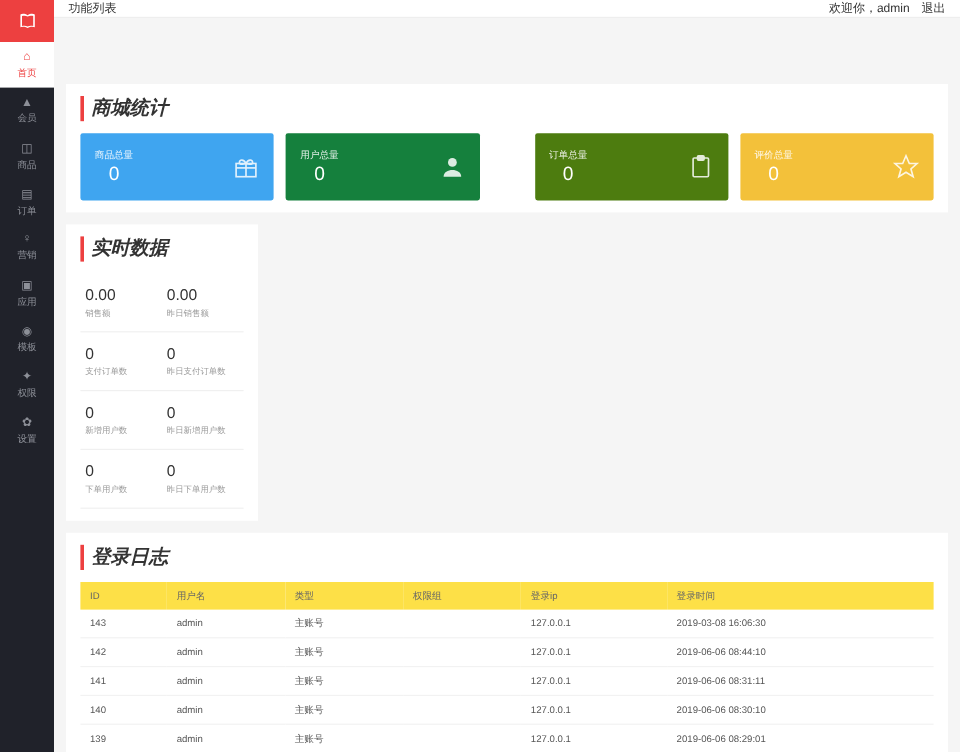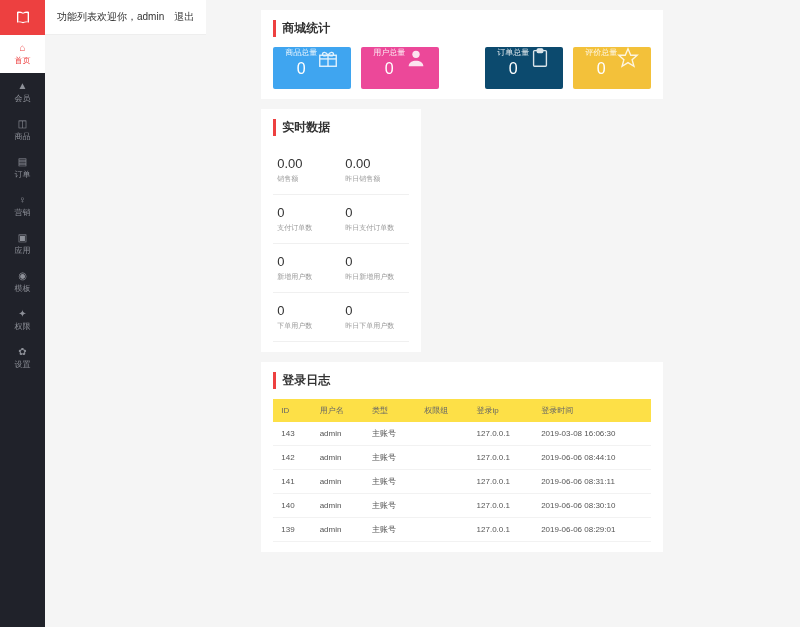--- a/index.html
+++ b/index.html
@@ -3,35 +3,35 @@
 <meta charset="utf-8">
 <style>
 * { margin: 0; padding: 0; box-sizing: border-box; }
 body { font-family: "Microsoft YaHei", Arial, sans-serif; font-size: 12px; background: #f5f5f5; color: #333; }
 .app { display: flex; width: 800px; height: 627px; overflow: hidden; }
 .sidebar { width: 45px; background: #20222a; color: #8d9098; display: flex; flex-direction: column; font-size: 9px; }
 .logo { width: 45px; height: 35px; background: #ed4040; display: flex; align-items: center; justify-content: center; color: #fff; }
 .nav-item { display: flex; flex-direction: column; align-items: center; justify-content: center; height: 38px; gap: 2px; cursor: pointer; font-size: 8px; }
 .nav-item.active { background: #fff; color: #ed4040; }
 .nav-item .icon { font-size: 10px; }
-.main { flex: 1; display: flex; flex-direction: row; overflow: auto; gap: 45px; }
+.main { flex: 1; display: flex; flex-direction: column; overflow: auto; gap: 45px; }
 .topbar { height: 35px; background: #fff; display: flex; align-items: center; justify-content: space-between; padding: 0 12px; font-size: 10px; border-bottom: 1px solid #eee; }
 .topbar .right { display: flex; gap: 10px; }
 .content { padding: 10px; display: flex; flex-direction: column; gap: 10px; }
 .panel { background: #fff; padding: 10px 12px; }
-.panel-title { font-size: 12px; font-weight: 600; border-left: 3px solid #ed4040; padding-left: 6px; margin-bottom: 10px; }
+.panel-title { font-size: 16px; font-weight: 600; border-left: 3px solid #ed4040; padding-left: 6px; margin-bottom: 10px; font-style: italic; }
 .stat-row { display: flex; gap: 10px; }
-.stat-card { flex: 1; height: 42px; color: #fff; display: flex; justify-content: space-between; padding: 0 12px; border-radius: 2px; }
+.stat-card { flex: 1; height: 56px; color: #fff; display: flex; align-items: center; justify-content: space-between; padding: 0 12px; border-radius: 2px; }
 .stat-left { display: flex; flex-direction: column; align-items: center; gap: 2px; }
 .stat-label { font-size: 8px; opacity: 0.9; }
 .stat-value { font-size: 16px; font-weight: 500; }
 .stat-icon { font-size: 20px; opacity: 0.85; }
 .c-blue { background: #3fa5f0; }
-.c-purple { background: #ec4899; }
-.c-green { background: #0c4a6e; margin-left: 36px; }
+.c-purple { background: #15803d; }
+.c-green { background: #4d7c0f; margin-left: 36px; }
 .c-orange { background: #f3c13a; }
 .mid-row { display: flex; gap: 10px; }
 .chart-panel { flex: 1; min-height: 240px; }
 .realtime-panel { width: 160px; }
 .rt-grid { display: grid; grid-template-columns: 1fr 1fr; gap: 0; }
 .rt-cell { display: flex; flex-direction: column; align-items: flex-start; padding: 10px 4px; border-bottom: 1px solid #f0f0f0; }
 .rt-val { font-size: 13px; font-weight: 500; }
 .rt-lab { font-size: 7px; color: #999; margin-top: 3px; text-align: center; }
 .log-table { width: 100%; border-collapse: collapse; font-size: 8px; }
 .log-table th { background: #fde047; text-align: left; padding: 6px 8px; font-weight: 500; color: #666; }

